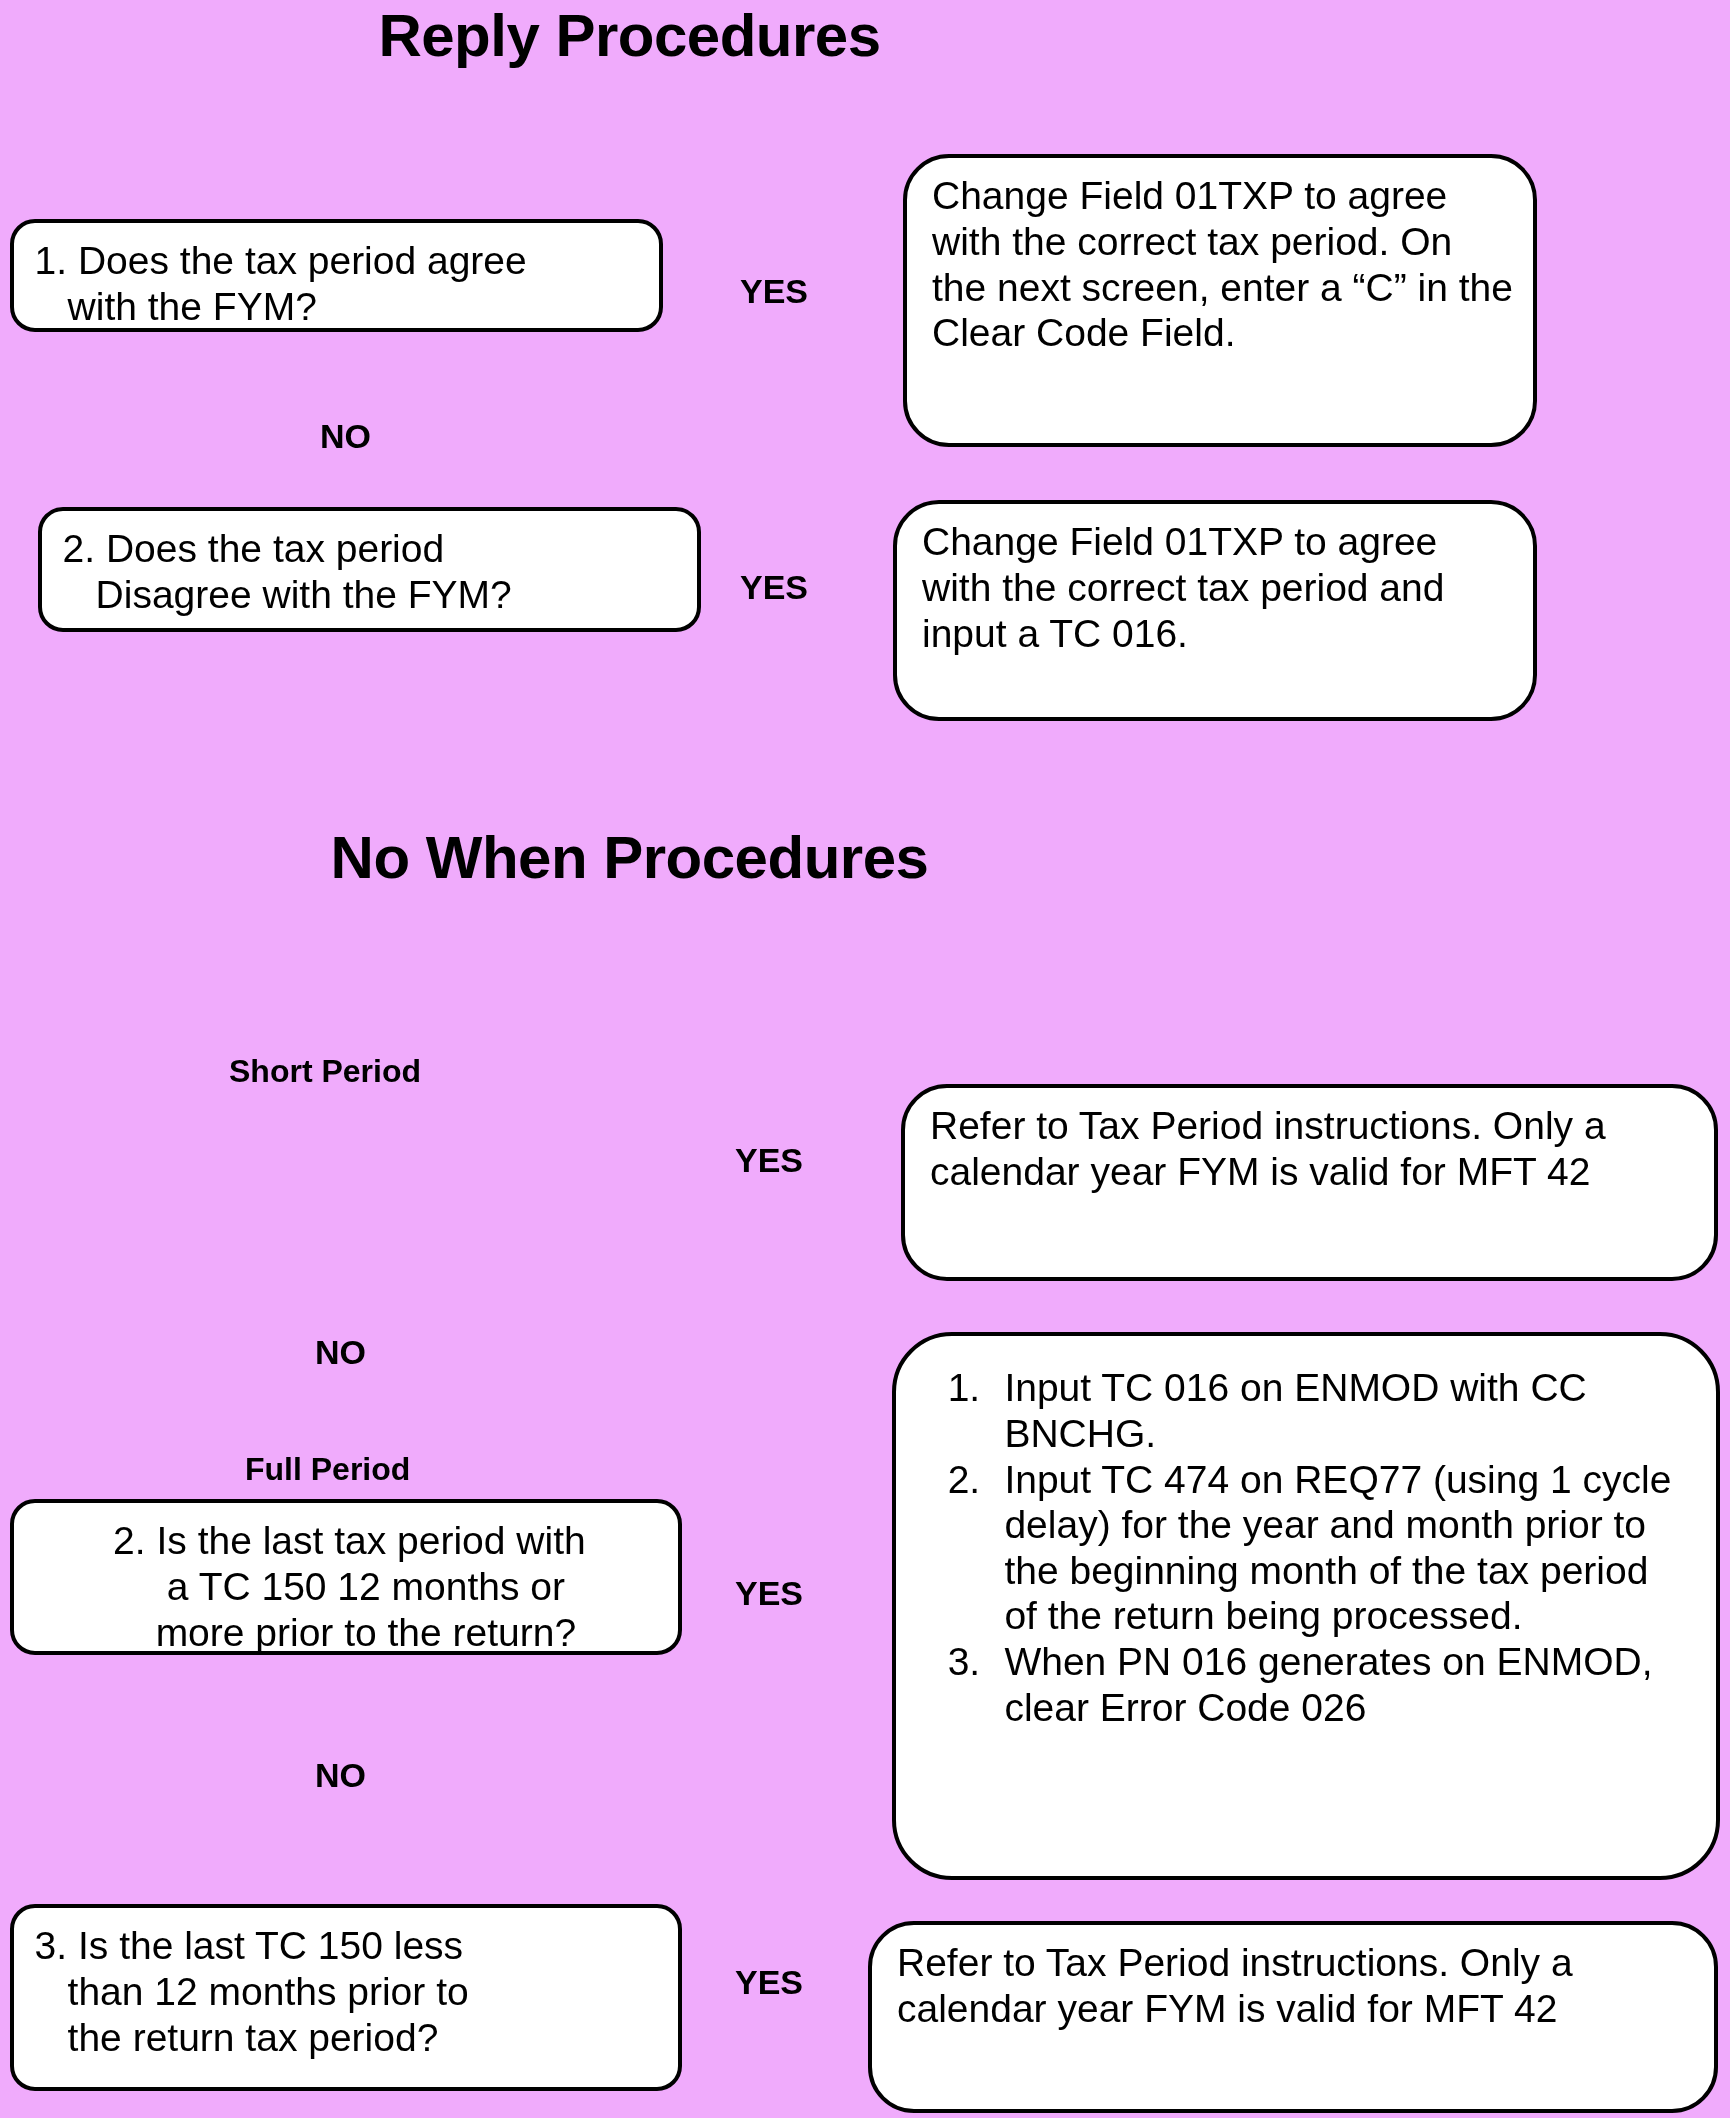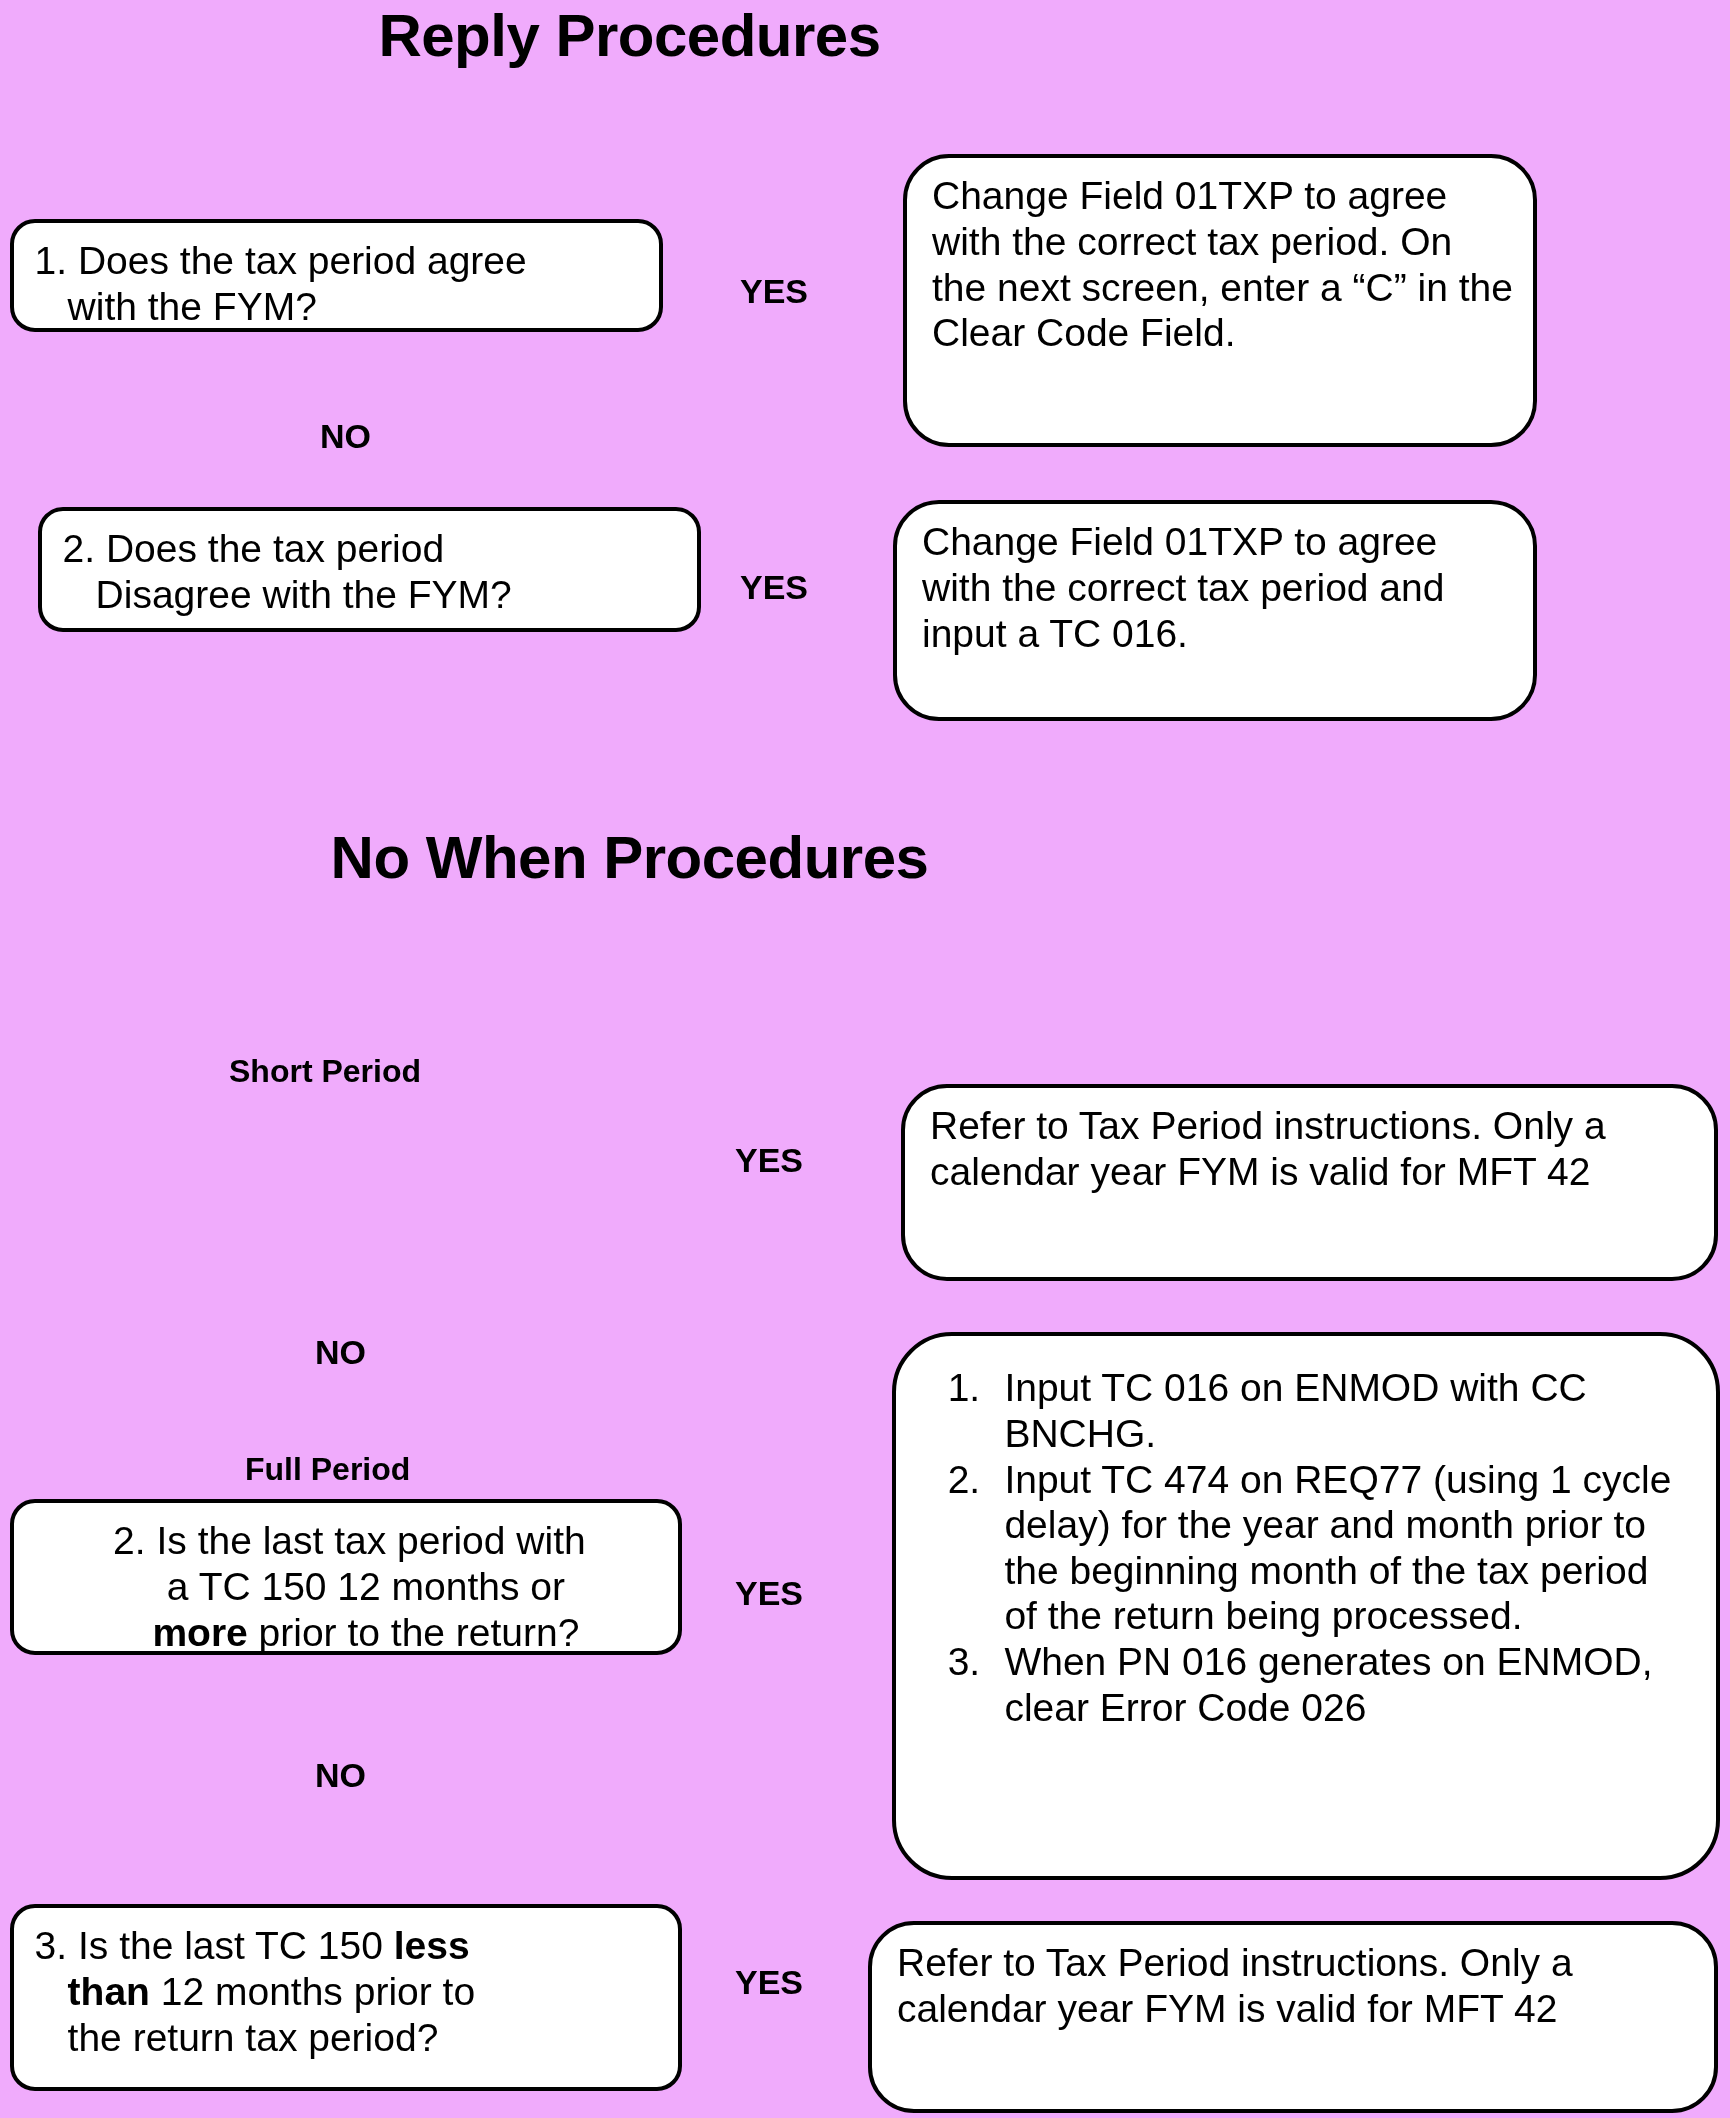--- a/index.html
+++ b/index.html
@@ -94,21 +94,21 @@
   }
   .label-plain {
     position: absolute;
     font-weight: bold;
     font-size: 32px;
     line-height: 1;
     white-space: nowrap;
     color: #000;
   }
 
-  b.bold-inline { font-weight: bold; }
+  b.bold-inline { font-weight: normal; }
 </style>
 </head>
 <body>
 
 <div id="page">
 
   <div class="section-title" id="title-reply">Reply Procedures</div>
 
   <div class="rbox qbox" style="left:9.6px; top:219px; width:653px; height:113px;">
     <span class="txt">1. Does the tax period agree

